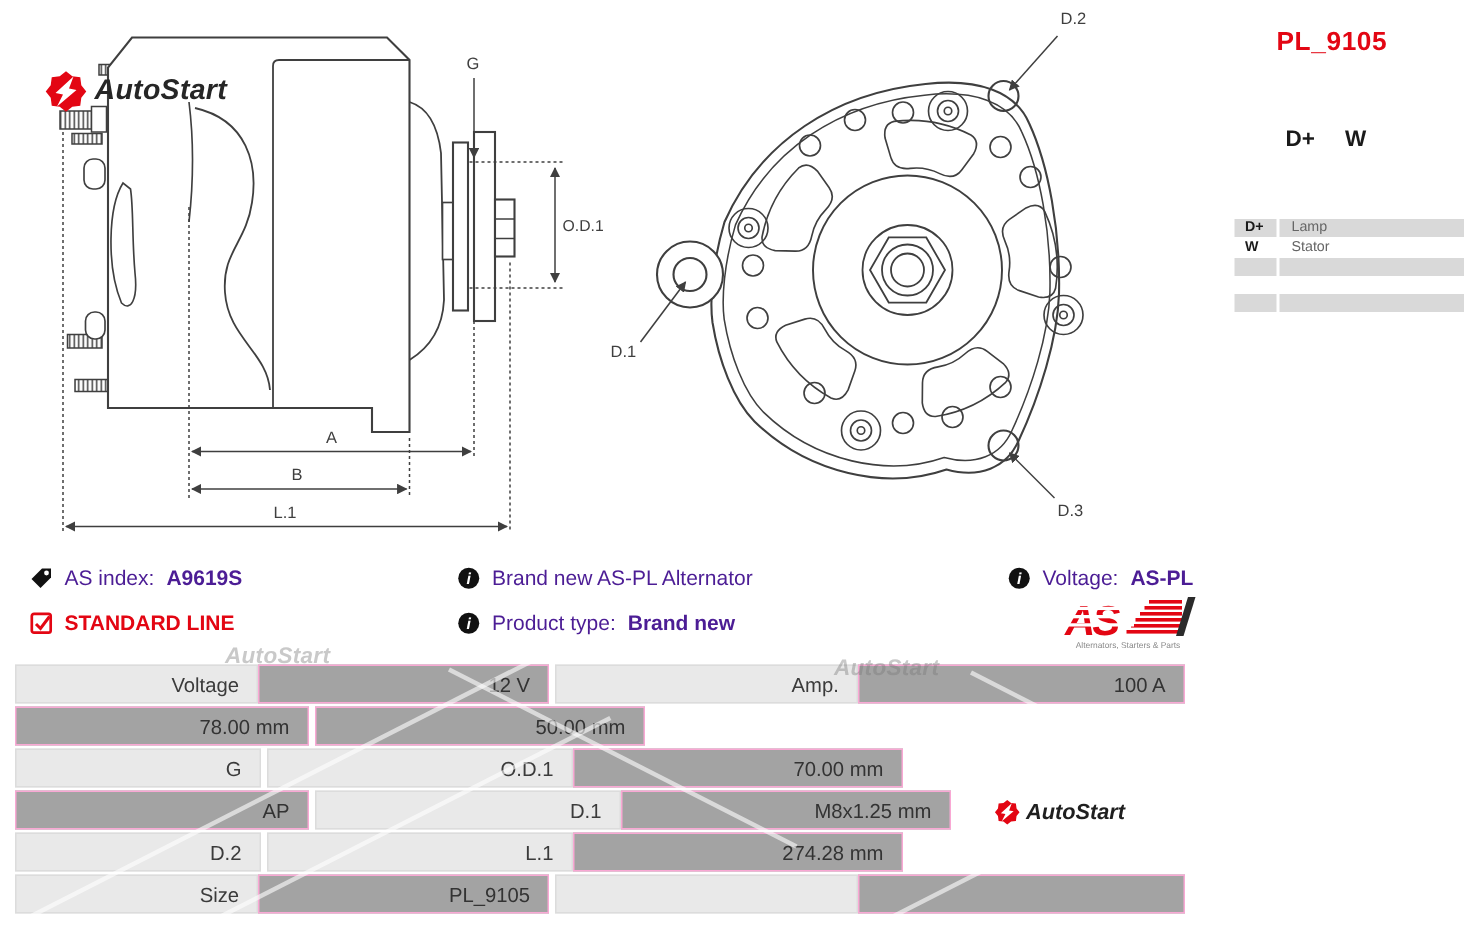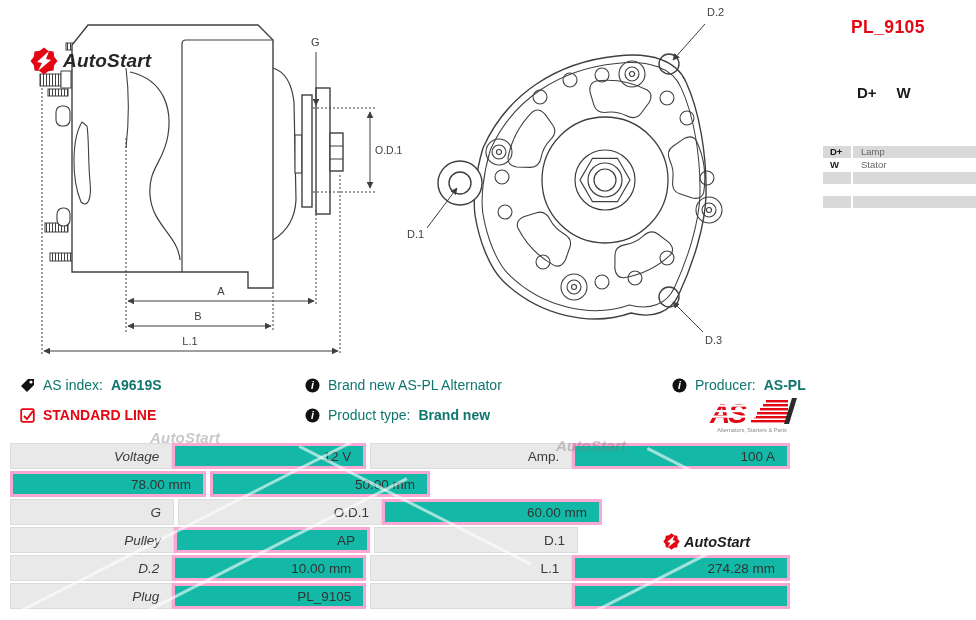--- a/index.html
+++ b/index.html
@@ -14,31 +14,31 @@
   
   .part-code{font-size:17.5px;font-weight:bold;color:#e30613;letter-spacing:.4px;}
   .term-header{font-size:15px;font-weight:bold;color:#1a1a1a;display:flex;gap:20px;}
   .term-table{width:153px;}
   .term-row{display:flex;height:12px;margin-bottom:1px;font-size:9.5px;line-height:12px;}
   .term-row .c1{width:28px;background:#d9d9d9;font-weight:bold;color:#1a1a1a;padding-left:7px;box-sizing:border-box;}
   .term-row .c2{flex:1;background:#d9d9d9;color:#666;padding-left:8px;margin-left:2px;}
   .term-row.alt .c1,.term-row.alt .c2{background:#ffffff;}
   .term-spacer{height:11px;}
   
-  .info-item{display:flex;align-items:center;gap:8px;font-size:14px;color:#0f766e;white-space:nowrap;}
+  .info-item{display:flex;align-items:center;gap:8px;font-size:14px;color:#4c1d95;white-space:nowrap;}
   .info-item b{font-weight:bold;}
   .info-item.redline{color:#e30613;font-weight:bold;align-items:flex-end;}
   
   .spec-table{width:780px;}
   .spec-row{display:flex;margin-bottom:2px;height:26px;}
   .cell{box-sizing:border-box;display:flex;align-items:center;justify-content:flex-end;
         padding-right:12px;font-size:13.5px;height:26px;}
   .cell.lab{background:#e9e9e9;border:1px solid #dcdcdc;color:#3b3b3b;}
-  .cell.val{background:#14b8a6;border:3px solid #f9a8d4;color:#333;}
-  .w-l1{width:164px;font-style:italic;} .w-v1{width:196px;} .w-gap{width:4px;} .w-l2{width:204px;} .w-v2{width:220px;}
+  .cell.val{background:#a3a3a3;border:1px solid #f9a8d4;color:#333;}
+  .w-l1{width:164px;} .w-v1{width:196px;} .w-gap{width:4px;} .w-l2{width:204px;} .w-v2{width:220px;}
   
   .wm-line{position:absolute;height:3px;background:rgba(255,255,255,.6);transform-origin:0 0;pointer-events:none;z-index:3;}
   .wm-text{position:absolute;font-size:15px;font-weight:bold;font-style:italic;color:rgba(120,120,120,.40);
            pointer-events:none;z-index:3;letter-spacing:.2px;}
   .wm-red{position:absolute;display:flex;align-items:center;gap:4px;z-index:4;pointer-events:none;}
   .wm-red .txt{font-size:14.5px;font-weight:bold;font-style:italic;color:#1f1f1f;}
   svg text{font-family:"Liberation Sans",sans-serif;}
 </style>
 </head>
 <body>
@@ -232,21 +232,21 @@
     <text x="7.5" y="11.4" text-anchor="middle" font-size="10.5" font-weight="bold" fill="#fff" font-style="italic">i</text>
   </svg>
   <span>Brand new AS-PL Alternator</span>
 </div>
 
 <div class="abs info-item" style="left:672px;top:377px;">
   <svg width="15" height="15" viewBox="0 0 15 15">
     <circle cx="7.5" cy="7.5" r="7" fill="#111"></circle>
     <text x="7.5" y="11.4" text-anchor="middle" font-size="10.5" font-weight="bold" fill="#fff" font-style="italic">i</text>
   </svg>
-  <span>Producer:</span>
+  <span>Voltage:</span>
   <b>AS-PL</b>
 </div>
 
 <div class="abs info-item redline" style="left:20px;top:407px;">
   <svg width="15" height="15" viewBox="0 0 15 15">
     <rect x="1.2" y="1.2" width="12.6" height="12.6" rx="1.5" fill="none" stroke="#e30613" stroke-width="1.8"></rect>
     <path d="M4,8 L7,11 L13,3" fill="none" stroke="#e30613" stroke-width="2"></path>
   </svg>
   <span>STANDARD LINE</span>
 </div>
@@ -289,37 +289,36 @@
   </div>
   <div class="spec-row">
     <div class="cell val w-v1">78.00 mm</div>
     <div class="w-gap"></div>
     <div class="cell val w-v2">50.00 mm</div>
   </div>
   <div class="spec-row">
     <div class="cell lab w-l1">G</div>
     <div class="w-gap"></div>
     <div class="cell lab w-l2">O.D.1</div>
-    <div class="cell val w-v2">60.00 mm</div>
-  </div>
-  <div class="spec-row">
-    <div class="cell lab w-l1">Pulley</div>
+    <div class="cell val w-v2">70.00 mm</div>
+  </div>
+  <div class="spec-row">
     <div class="cell val w-v1">AP</div>
     <div class="w-gap"></div>
     <div class="cell lab w-l2">D.1</div>
+    <div class="cell val w-v2">M8x1.25 mm</div>
   </div>
   <div class="spec-row">
     <div class="cell lab w-l1">D.2</div>
-    <div class="cell val w-v1">10.00 mm</div>
     <div class="w-gap"></div>
     <div class="cell lab w-l2">L.1</div>
     <div class="cell val w-v2">274.28 mm</div>
   </div>
   <div class="spec-row">
-    <div class="cell lab w-l1">Plug</div>
+    <div class="cell lab w-l1">Size</div>
     <div class="cell val w-v1">PL_9105</div>
     <div class="w-gap"></div>
     <div class="cell lab w-l2"></div>
     <div class="cell val w-v2"></div>
   </div>
 </div>
 
 <div class="wm-text" style="left:150px;top:429px;">AutoStart</div>
 <div class="wm-text" style="left:556px;top:437px;">AutoStart</div>
 

